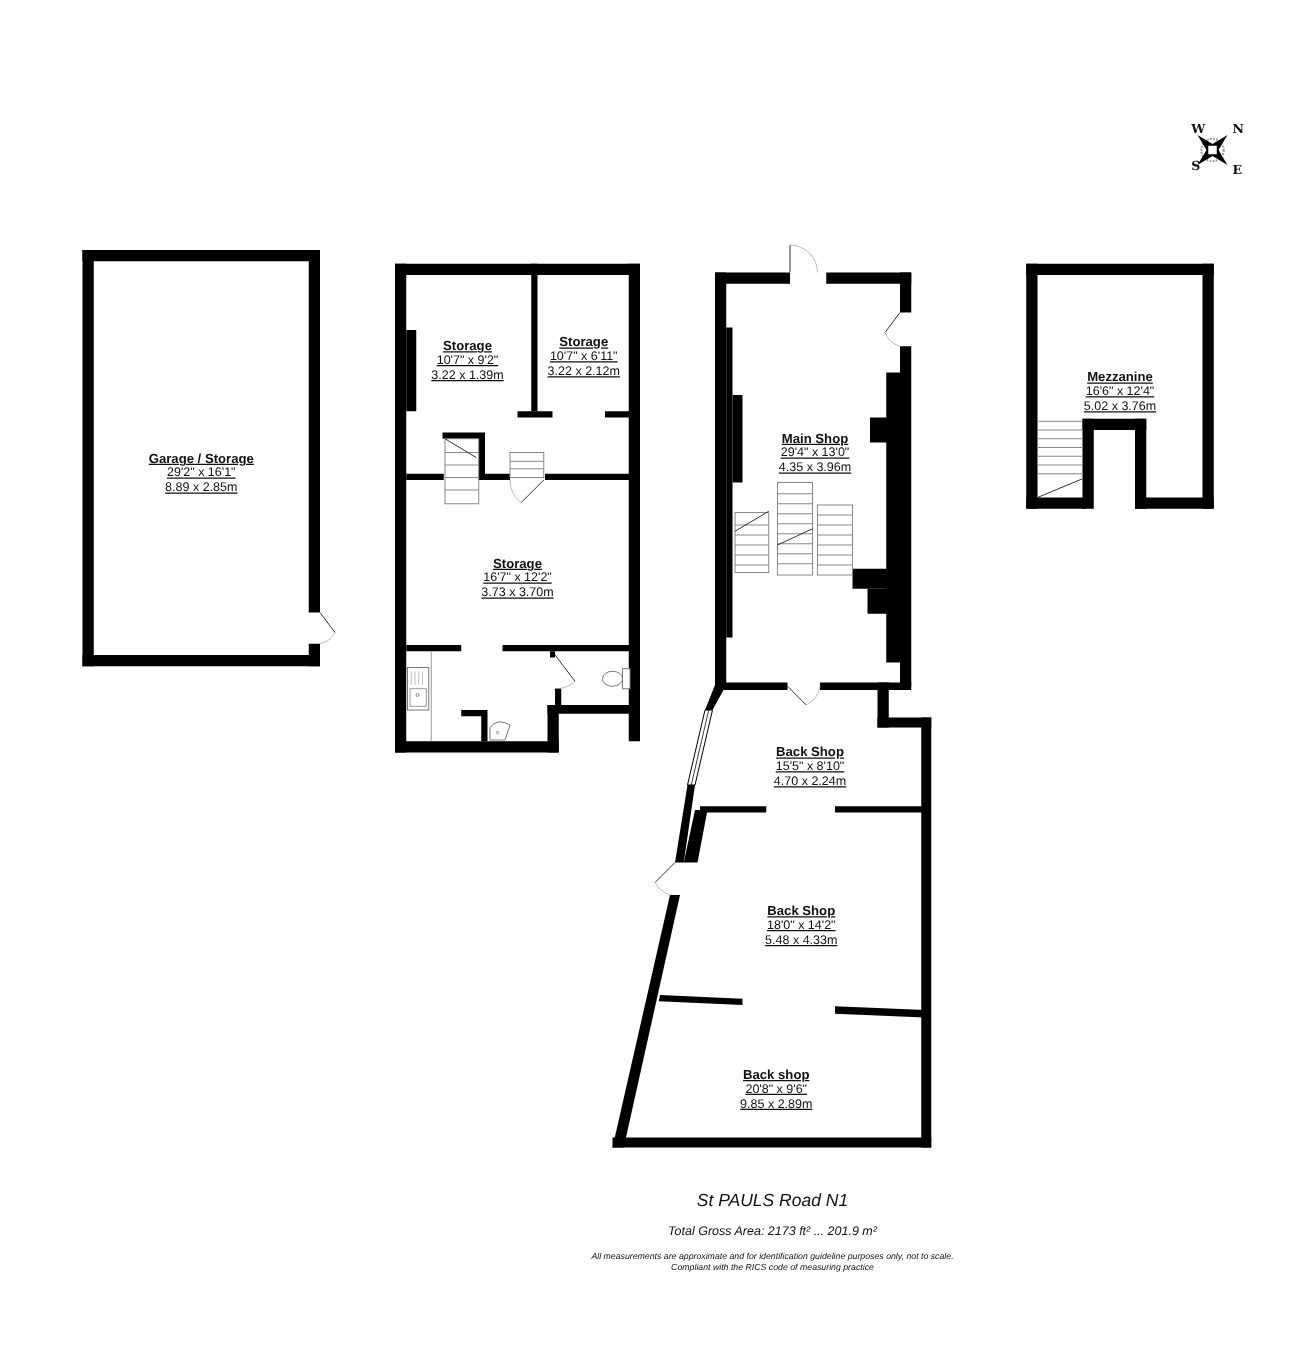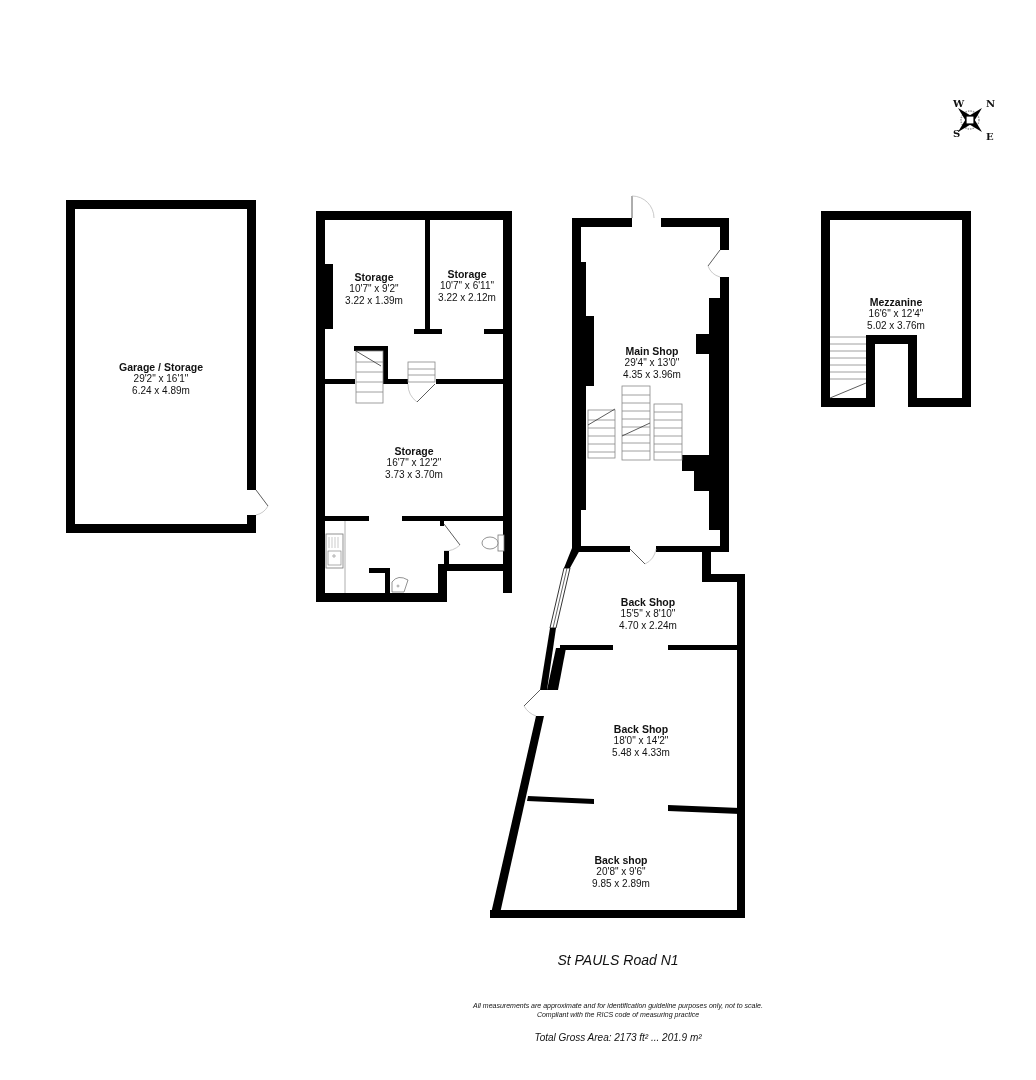--- a/index.html
+++ b/index.html
@@ -1,26 +1,26 @@
 <!DOCTYPE html>
 <html><head>
   <meta charset="utf-8">
   <style>
     html, body { margin: 0; padding: 0; background: #ffffff; }
     body { width: 1036px; height: 1080px; position: relative; overflow: hidden;
            font-family: "Liberation Sans", sans-serif; color: #111; }
     svg.plan { position: absolute; left: 0; top: 0; }
     .lbl { position: absolute; text-align: center; transform: translateX(-50%);
-           font-size: 10px; line-height: 12px; color: #111; white-space: nowrap; }
+           font-size: 10px; line-height: 12px; color: #111; white-space: nowrap; text-decoration: underline; }
     .lbl .name { font-weight: bold; font-size: 10.5px; }
     .compass-letter { position: absolute; font-family: "DejaVu Serif", serif;
            font-weight: bold; font-size: 10px; color: #111; }
     .footer { position: absolute; left: 0; width: 1236px; text-align: center; transform: translateX(-100px); font-style: italic; }
     .title { top: 952px; font-size: 14px; }
-    .area  { top: 1032px; font-size: 10px; }
+    .area  { top: 980px; font-size: 10px; }
     .disc1 { top: 1002px; font-size: 7px; }
     .disc2 { top: 1011px; font-size: 7px; }
   </style>
 </head>
 <body>
 
 <svg class="plan" width="1036" height="1080" viewBox="0 0 1036 1080" xmlns="http://www.w3.org/2000/svg">
 
   <g>
     <circle cx="970" cy="120" r="9" fill="none" stroke="#999" stroke-width="1.5" stroke-dasharray="1.5,1"></circle>
@@ -201,21 +201,21 @@
 </svg>
 
 <span class="compass-letter" style="left:953px; top:98px;">W</span>
 <span class="compass-letter" style="left:986px; top:98px;">N</span>
 <span class="compass-letter" style="left:953px; top:128px;">S</span>
 <span class="compass-letter" style="left:986px; top:131px;">E</span>
 
 <div class="lbl" style="left:161px; top:361px;">
   <div class="name">Garage / Storage</div>
   <div>29'2" x 16'1"</div>
-  <div>6.24 x 4.89m</div>
+  <div>8.89 x 2.85m</div>
 </div>
 <div class="lbl" style="left:374px; top:271px;">
   <div class="name">Storage</div>
   <div>10'7" x 9'2"</div>
   <div>3.22 x 1.39m</div>
 </div>
 <div class="lbl" style="left:467px; top:268px;">
   <div class="name">Storage</div>
   <div>10'7" x 6'11"</div>
   <div>3.22 x 2.12m</div>

